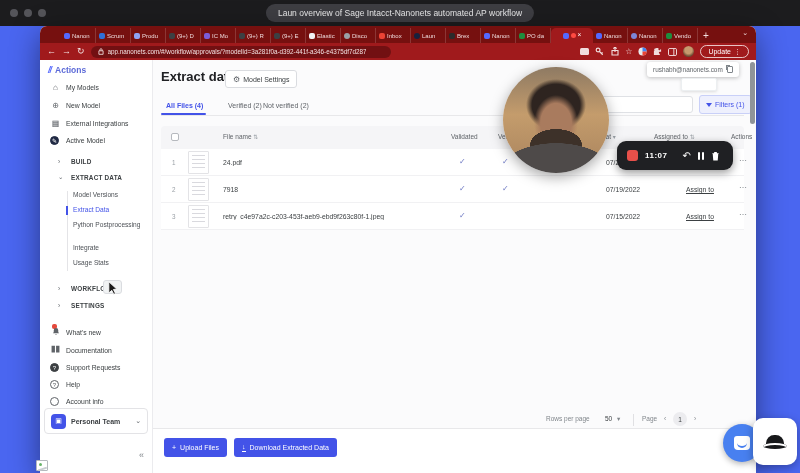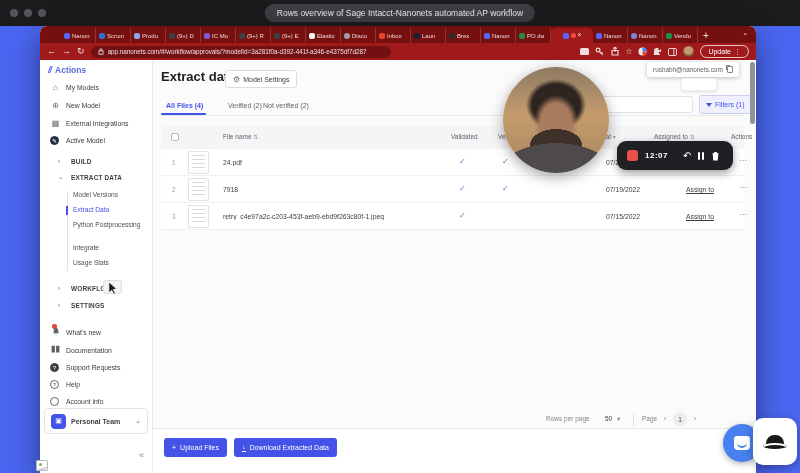--- a/index.html
+++ b/index.html
@@ -180,21 +180,21 @@
 </style>
 </head>
 <body>
 
 <div id="desktop">
 
   <div id="menubar">
     <span class="tdot" style="left:10px"></span>
     <span class="tdot" style="left:24px"></span>
     <span class="tdot" style="left:38px"></span>
-    <span id="titlepill">Rows overview of Sage Intacct-Nanonets automated AP workflow</span>
+    <span id="titlepill">Laun overview of Sage Intacct-Nanonets automated AP workflow</span>
   </div>
 
   <div id="window">
 
     <div id="tabstrip">
       <div class="tab">
           <span class="fav" style="background: rgb(84, 104, 255);"></span>
           <span class="tlabel">Nanon</span>
         </div>
       <div class="tab">
@@ -519,21 +519,21 @@
 
   <div id="cursorbadge"></div>
   <svg id="cursor" width="10" height="15" viewBox="0 0 12 18">
     <path d="M1 1l9.5 8.6-4 .6 2.5 4.8-2.1 1-2.4-4.8L1 14.4z" fill="#1a1a1a" stroke="#fff" stroke-width="1"></path>
   </svg>
 
   <div id="webcam"></div>
 
   <div id="recorder">
     <span id="stopbtn"></span>
-    <span id="rectime">12:07</span>
+    <span id="rectime">11:07</span>
     <span id="undobtn">↶</span>
     <span id="pausebtn">
         <i></i>
         <i></i>
       </span>
     <span><svg width="9" height="10" viewBox="0 0 16 18">
           <path d="M3 5h10l-1 12H4L3 5zm3-3h4l1 2h3v1H2V4h3l1-2z" fill="#fff"></path>
         </svg></span>
   </div>
 

